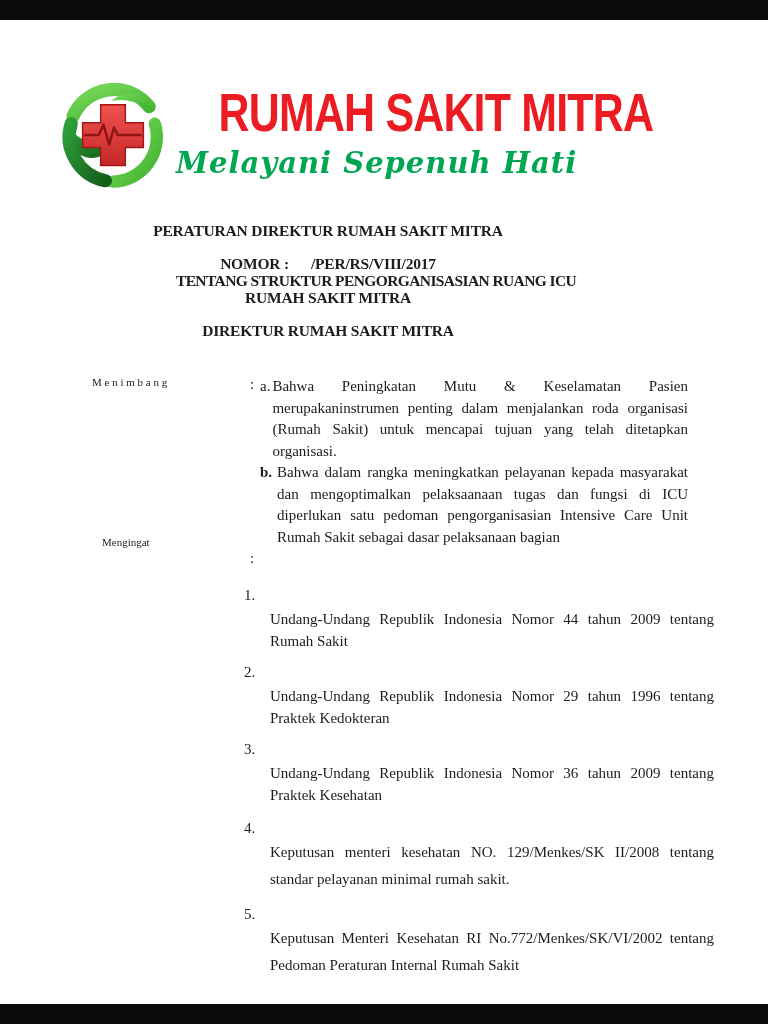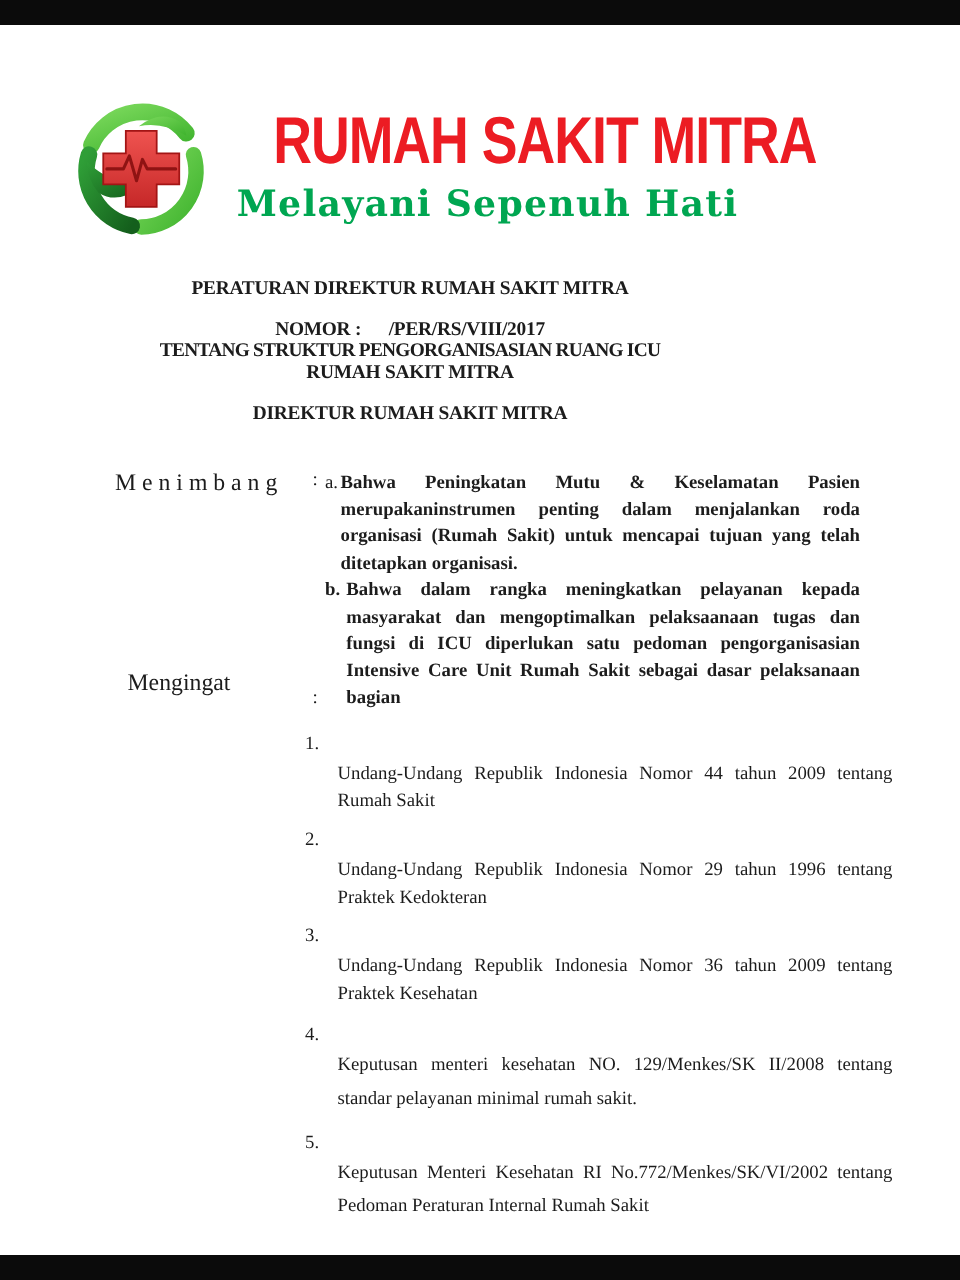--- a/index.html
+++ b/index.html
@@ -16,46 +16,46 @@
   .logo { position:absolute; left:54px; top:80px; width:118px; height:114px; }
   .brand-title {
     position:absolute; left:176px; top:86px; width:448px;
     font-family:"Liberation Sans", sans-serif; font-weight:bold;
     font-size:53px; line-height:1.0; text-align:center;
     letter-spacing:-1px; transform:scaleX(0.81); transform-origin:center;
     white-space:nowrap;
   }
   .brand-tagline {
     position:absolute; left:176px; top:146px; width:428px;
-    font-family:"DejaVu Serif", serif; font-weight:bold;
-    font-size:29px; text-align:center; letter-spacing:1px; white-space:nowrap;
+    font-family:"DejaVu Serif", serif; font-style:italic; font-weight:bold;
+    font-size:29px; letter-spacing:1px; white-space:nowrap;
   }
 
   
   .heading { position:absolute; left:0; width:656px; text-align:center;
              font-weight:bold; font-size:15.5px; letter-spacing:-0.2px; }
   .h-doc-title   { top:222px; }
   .h-nomor       { top:255px; white-space:pre;font-family:Liberation Serif, serif; }
-  .h-subject1    { top:272px; letter-spacing:-0.6px; }
+  .h-subject1    { top:272px; letter-spacing:-0.6px;padding-left:48px; }
   .h-subject2    { top:289px; }
   .h-issuer      { top:322px;text-align:center; }
 
   
-  .side-label { position:absolute; font-size:19px; white-space:pre; }
+  .side-label { position:absolute; font-size:11px; white-space:pre; }
   .lbl-menimbang { left:92px;  top:376px; }
   .lbl-mengingat { left:102px; top:536px; }
   .colon { position:absolute; left:250px; font-size:15px; }
   .colon-menimbang { top:376px; }
   .colon-mengingat { top:550px; }
 
   .menimbang-items { position:absolute; left:260px; top:376px; width:428px; }
   .m-item { display:flex; align-items:flex-start; font-size:15px; line-height:21.5px; }
   .m-item .marker { flex:0 0 auto; padding-right:2px; }
   .m-item.bold-marker .marker { font-weight:bold; padding-right:5px; }
-  .m-item .m-text { flex:1 1 auto; text-align:justify;font-weight:bold; }
+  .m-item .m-text { flex:1 1 auto; text-align:justify; }
 
   .mengingat-list { position:absolute; left:244px; top:584px; width:470px; }
   .g-item { display:flex; align-items:flex-start; font-size:15px; line-height:22px;
             margin-bottom:9px; }
   .g-item .num { flex:0 0 26px; }
   .g-item .g-text { flex:1 1 auto; text-align:justify;margin-top:24px; }
   .g-item:nth-child(4), .g-item:nth-child(5) { line-height:26.5px; }
 </style>
 </head>
 <body>

